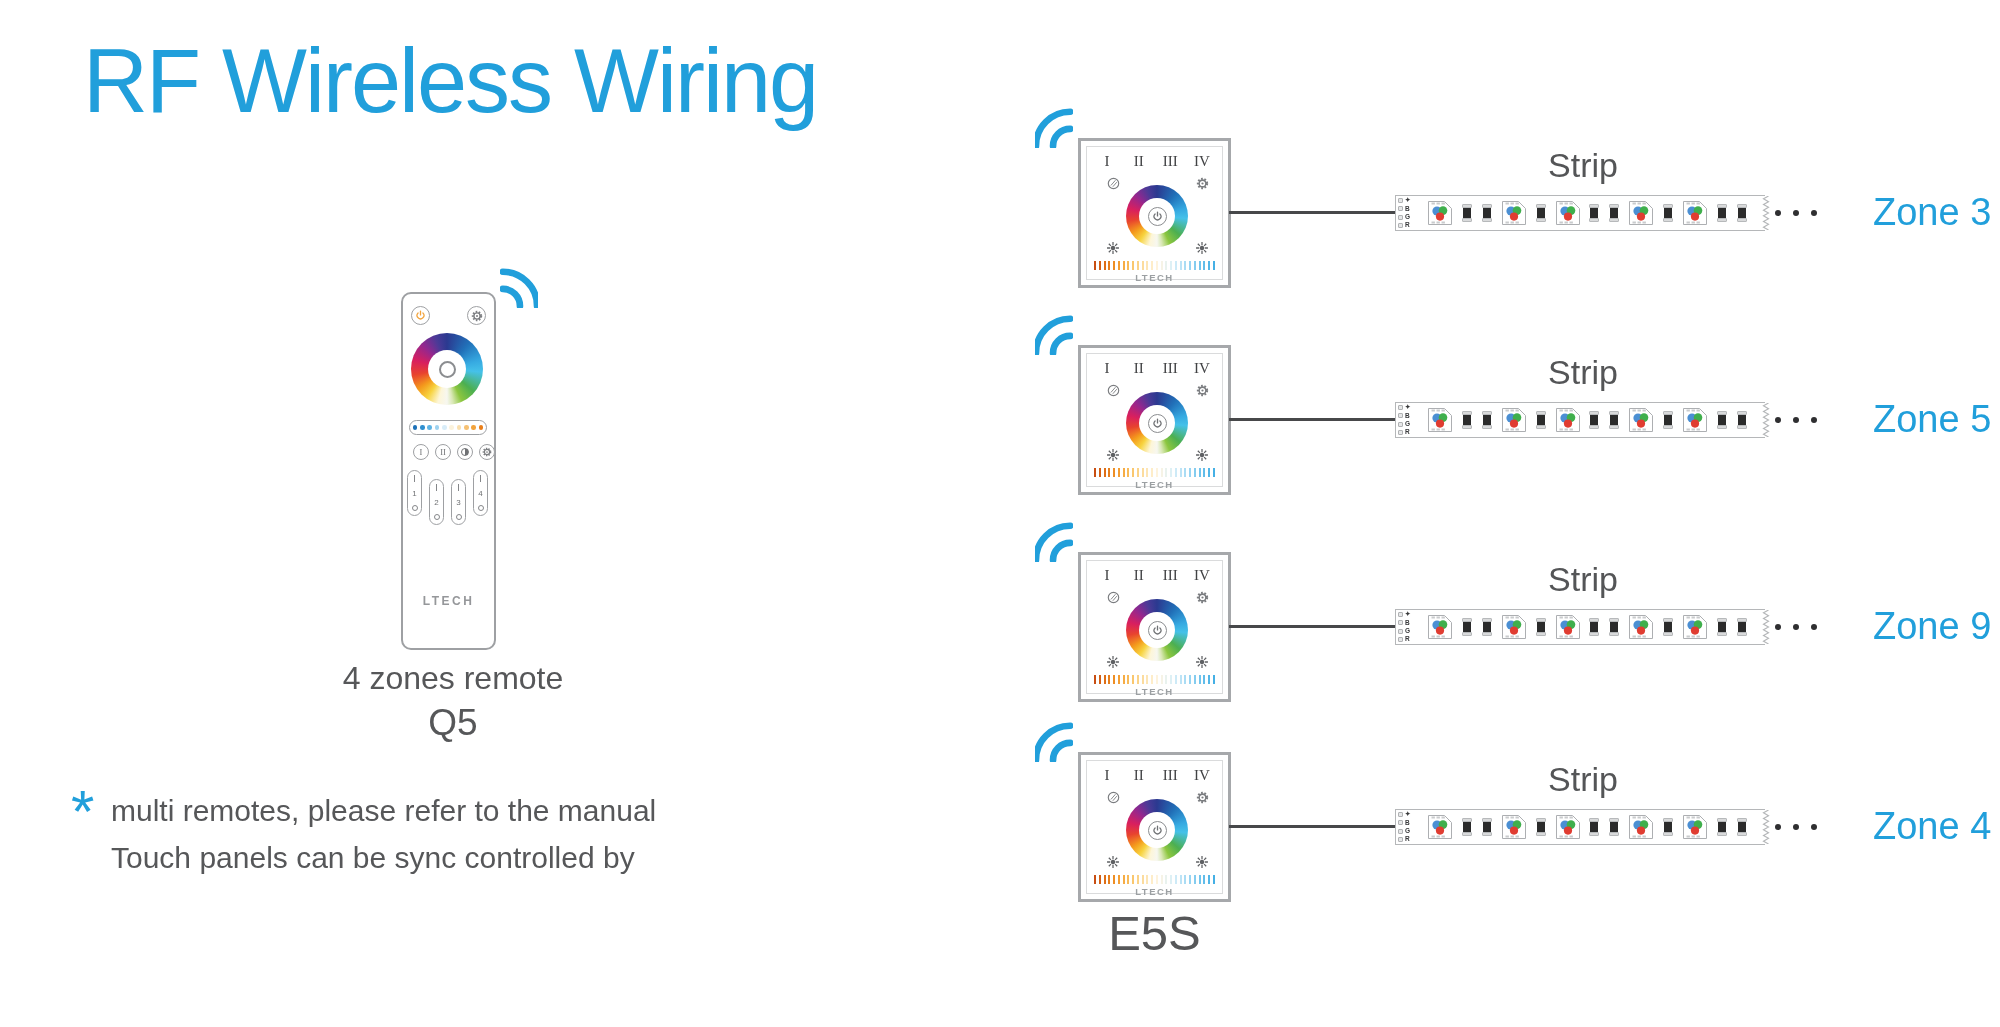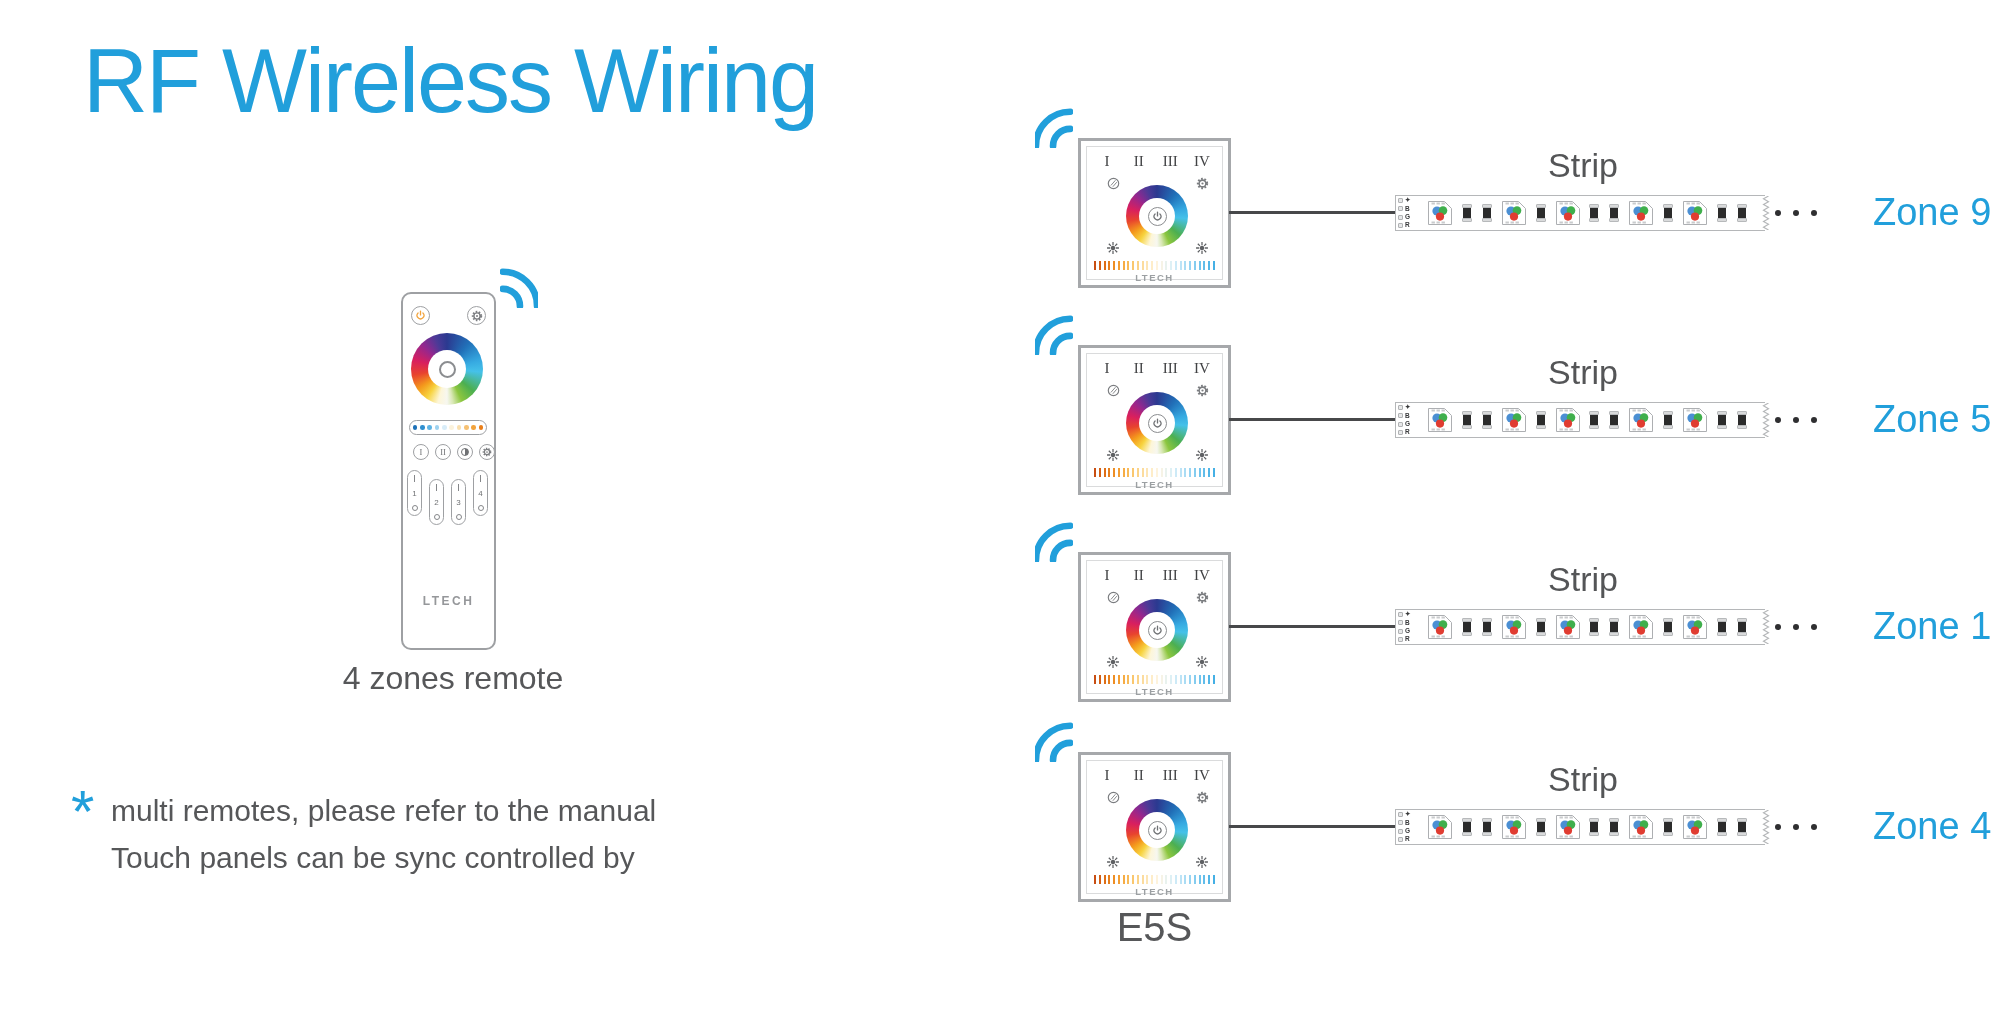--- a/index.html
+++ b/index.html
@@ -68,21 +68,21 @@
   .term .pad{width:5px;height:5px;box-sizing:border-box;border:1px solid #B0B2B4;background:#E6E7E8;display:block;border-radius:1px;}
   .term em{font-style:normal;font-weight:bold;font-size:6.5px;line-height:6.5px;color:#37383A;}
   .smd-row{flex:1;height:100%;display:flex;align-items:center;justify-content:space-evenly;padding-right:8px;}
   .res{display:inline-flex;flex-direction:column;align-items:center;}
   .res .cap{width:10px;height:4px;box-sizing:border-box;background:#D9DADB;border:1px solid #B7B9BB;display:block;border-radius:1px;}
   .res b{width:8px;height:10px;background:#2B2B2B;display:block;}
   .zigzag{position:absolute;right:-6px;top:0;height:100%;width:9px;}
   .dots{position:absolute;left:1752px;top:72px;display:flex;gap:12px;}
   .dots i{width:6px;height:6px;border-radius:50%;background:#2F2F31;display:block;}
   .zone{position:absolute;left:1850px;top:53px;font-size:38px;white-space:nowrap;}
-  .e5s{position:absolute;left:1055px;top:905px;width:153px;text-align:center;font-size:40px;color:#565759;}
+  .e5s{position:absolute;left:1055px;top:905px;width:153px;text-align:center;font-size:49px;color:#565759;}
   .accent{color:#219FDB;}
 </style>
 </head>
 <body>
 
 <div class="stage">
 
   <h1 class="title accent">RF Wireless Wiring</h1>
 
   <svg class="wifi" style="left:477px;top:264px" width="38" height="44" viewBox="0 0 40 46">
@@ -155,20 +155,21 @@
         </div>
         <div class="r-pill" style="left:70px;top:176px">
           <span class="tick"></span>
           <span class="num">4</span>
           <span class="dot"></span>
         </div>
       </div>
     <div class="r-brand">LTECH</div>
   </div>
   <div class="r-caption">4 zones remote</div>
+  <div class="r-model">Q5</div>
 
   <div class="note">
     <span class="note-star accent">*</span>
     <div class="note-lines">
       <div>multi remotes, please refer to the manual</div>
       <div>Touch panels can be sync controlled by</div>
     </div>
   </div>
 
   <div id="rows">
@@ -382,21 +383,21 @@
       <svg class="zigzag" viewBox="0 0 9 36" preserveAspectRatio="none">
         <path d="M6.5 0 L1.5 3 L6.5 6 L1.5 9 L6.5 12 L1.5 15 L6.5 18 L1.5 21 L6.5 24 L1.5 27 L6.5 30 L1.5 33 L6.5 36 L9 36 L9 0 Z" fill="#fff"></path>
         <path d="M6.5 0 L1.5 3 L6.5 6 L1.5 9 L6.5 12 L1.5 15 L6.5 18 L1.5 21 L6.5 24 L1.5 27 L6.5 30 L1.5 33 L6.5 36" fill="none" stroke="#B5B7B9" stroke-width="1.2"></path>
       </svg>
     </div>
     <div class="dots">
           <i></i>
           <i></i>
           <i></i>
         </div>
-    <div class="zone accent">Zone 9</div>
+    <div class="zone accent">Zone 3</div>
   </div>
 
   <div class="row" style="top: 345px;">
     <svg class="wifi" style="left:1012px;top:-34px" width="38" height="44" viewBox="0 0 40 46">
       <path d="M 37 26 A 18 18 0 0 0 19 44" stroke="#219FDB"></path>
       <path d="M 37 8 A 36 36 0 0 0 1 44" stroke="#219FDB"></path>
     </svg>
     <div class="panel">
       <div class="p-inner"></div>
       <div class="p-channels">
@@ -822,21 +823,21 @@
       <svg class="zigzag" viewBox="0 0 9 36" preserveAspectRatio="none">
         <path d="M6.5 0 L1.5 3 L6.5 6 L1.5 9 L6.5 12 L1.5 15 L6.5 18 L1.5 21 L6.5 24 L1.5 27 L6.5 30 L1.5 33 L6.5 36 L9 36 L9 0 Z" fill="#fff"></path>
         <path d="M6.5 0 L1.5 3 L6.5 6 L1.5 9 L6.5 12 L1.5 15 L6.5 18 L1.5 21 L6.5 24 L1.5 27 L6.5 30 L1.5 33 L6.5 36" fill="none" stroke="#B5B7B9" stroke-width="1.2"></path>
       </svg>
     </div>
     <div class="dots">
           <i></i>
           <i></i>
           <i></i>
         </div>
-    <div class="zone accent">Zone 1</div>
+    <div class="zone accent">Zone 9</div>
   </div>
 
   <div class="row" style="top: 752px;">
     <svg class="wifi" style="left:1012px;top:-34px" width="38" height="44" viewBox="0 0 40 46">
       <path d="M 37 26 A 18 18 0 0 0 19 44" stroke="#219FDB"></path>
       <path d="M 37 8 A 36 36 0 0 0 1 44" stroke="#219FDB"></path>
     </svg>
     <div class="panel">
       <div class="p-inner"></div>
       <div class="p-channels">

